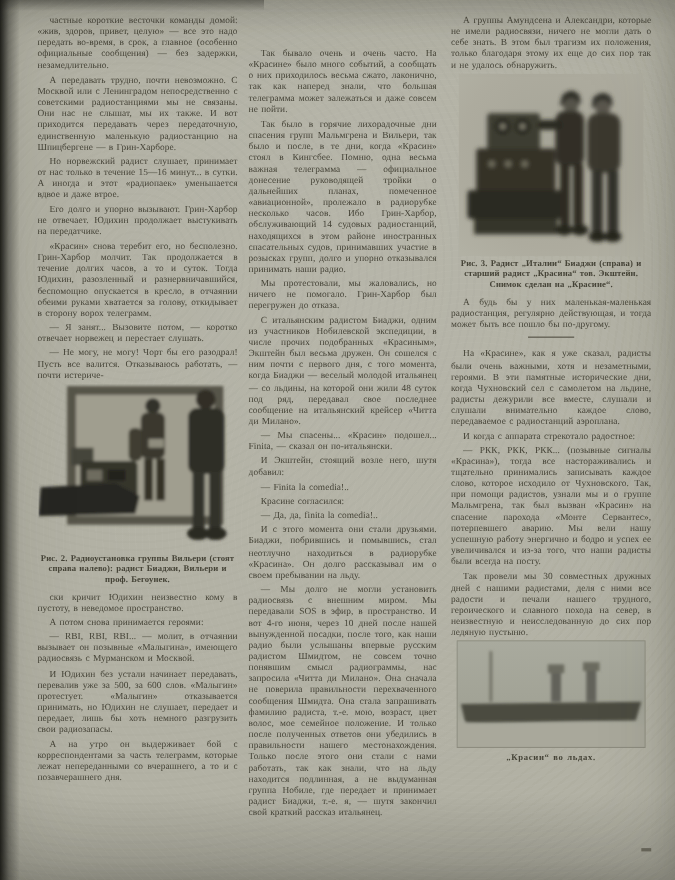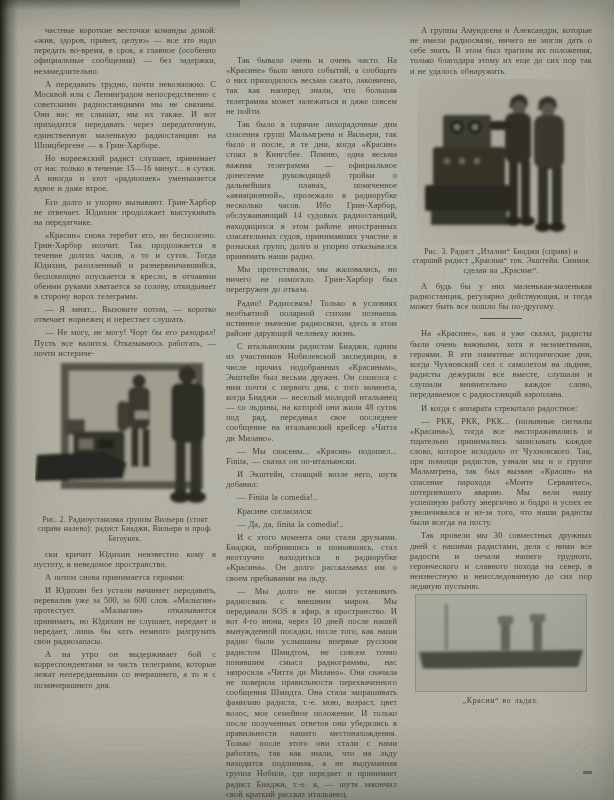--- a/index.html
+++ b/index.html
@@ -24,34 +24,34 @@
     background:linear-gradient(to right, rgba(18,18,15,0.92), rgba(18,18,15,0.35) 45%, rgba(18,18,15,0));
     pointer-events:none;
   }
   .scan-edge-top{
     position:absolute;left:0;top:0;height:10px;width:240px;
     background:linear-gradient(to bottom, rgba(18,18,15,0.35), rgba(18,18,15,0));
     pointer-events:none;
   }
   .col{
     position:absolute;top:0;bottom:0;overflow:hidden;
-    padding-top:25px;
+    padding-top:13px;
     font-size:8.5px;line-height:10.15px;
     text-align:justify;
     letter-spacing:0.05px;word-spacing:0.8px;
     filter:blur(0.32px);
   }
   .col p{margin:0 0 3px 0;text-indent:11px;}
   .col1{left:34px;width:182px;}
   .col2{left:226px;width:171px;margin-top:30px;}
   .col3{left:410px;width:182px;}
   figure{margin:0;padding:0;}
   .photo{display:block;margin:3px auto 2px auto;}
   figcaption{
-    font-size:7.9px;line-height:9.6px;font-weight:normal;
+    font-size:7.9px;line-height:9.6px;font-weight:bold;
     text-align:center;text-indent:0;
     margin:2px 2px 5px 2px;
     letter-spacing:0.1px;
   }
   .ship-caption{margin-top:4px;letter-spacing:0.6px;}
   .divider{
     width:42px;height:1.4px;background:#504e42;border:0;
     margin:7px auto 9px auto;filter:blur(0.3px);
   }
   .edge-mark{
@@ -107,29 +107,29 @@
           <rect x="44" y="78" width="14" height="10" fill="#6e6c5e"></rect>
           <rect x="63" y="78" width="16" height="10" fill="#23221c"></rect>
           <polygon points="2,94 70,90 92,102 88,118 0,120" fill="#262620"></polygon>
         </g>
       </svg>
       <figcaption>Рис. 2. Радиоустановка группы Вильери (стоят справа налево): радист Биаджи, Вильери и проф. Бегоунек.</figcaption>
     </figure>
 
     <p>ски кричит Юдихин неизвестно кому в пустоту, в неведомое пространство.</p>
     <p>А потом снова принимается героями:</p>
+    <p>— RBI, RBI, RBI... — молит, в отчаянии вызывает он позывные «Малыгина», имеющего радиосвязь с Мурманском и Москвой.</p>
     <p>И Юдихин без устали начинает передавать, перевалив уже за 500, за 600 слов. «Малыгин» протестует. «Малыгин» отказывается принимать, но Юдихин не слушает, передает и передает, лишь бы хоть немного разгрузить свои радиозапасы.</p>
     <p>А на утро он выдерживает бой с корреспондентами за часть телеграмм, которые лежат непереданными со вчерашнего, а то и с позавчерашнего дня.</p>
   </div>
 
   <div class="col col2">
     <p>Так бывало очень и очень часто. На «Красине» было много событий, а сообщать о них приходилось весьма сжато, лаконично, так как наперед знали, что большая телеграмма может залежаться и даже совсем не пойти.</p>
     <p>Так было в горячие лихорадочные дни спасения групп Мальмгрена и Вильери, так было и после, в те дни, когда «Красин» стоял в Кингсбее. Помню, одна весьма важная телеграмма — официальное донесение руководящей тройки о дальнейших планах, помеченное «авиационной», пролежало в радиорубке несколько часов. Ибо Грин-Харбор, обслуживающий 14 судовых радиостанций, находящихся в этом районе иностранных спасательных судов, принимавших участие в розысках групп, долго и упорно отказывался принимать наши радио.</p>
     <p>Мы протестовали, мы жаловались, но ничего не помогало. Грин-Харбор был перегружен до отказа.</p>
-    <p>Радио! Радиосвязь! Только в условиях необъятной полярной стихии познаешь истинное значение радиосвязи, здесь в этом районе дарующей человеку жизнь.</p>
     <p>С итальянским радистом Биаджи, одним из участников Нобилевской экспедиции, в числе прочих подобранных «Красиным», Экштейн был весьма дружен. Он сошелся с ним почти с первого дня, с того момента, когда Биаджи — веселый молодой итальянец — со льдины, на которой они жили 48 суток под ряд, передавал свое последнее сообщение на итальянский крейсер «Читта ди Милано».</p>
     <p>— Мы спасены... «Красин» подошел... Finita, — сказал он по-итальянски.</p>
     <p>И Экштейн, стоящий возле него, шутя добавил:</p>
     <p>— Finita la comedia!..</p>
     <p>Красине согласился:</p>
     <p>— Да, да, finita la comedia!..</p>
     <p>И с этого момента они стали друзьями. Биаджи, побрившись и помывшись, стал неотлучно находиться в радиорубке «Красина». Он долго рассказывал им о своем пребывании на льду.</p>
     <p>— Мы долго не могли установить радиосвязь с внешним миром. Мы передавали SOS в эфир, в пространство. И вот 4-го июня, через 10 дней после нашей вынужденной посадки, после того, как наши радио были услышаны впервые русским радистом Шмидтом, не совсем точно понявшим смысл радиограммы, нас запросила «Читта ди Милано». Она сначала не поверила правильности перехваченного сообщения Шмидта. Она стала запрашивать фамилию радиста, т.-е. мою, возраст, цвет волос, мое семейное положение. И только после полученных ответов они убедились в правильности нашего местонахождения. Только после этого они стали с нами работать, так как знали, что на льду находится подлинная, а не выдуманная группа Нобиле, где передает и принимает радист Биаджи, т.-е. я, — шутя закончил свой краткий рассказ итальянец.</p>
   </div>
 

